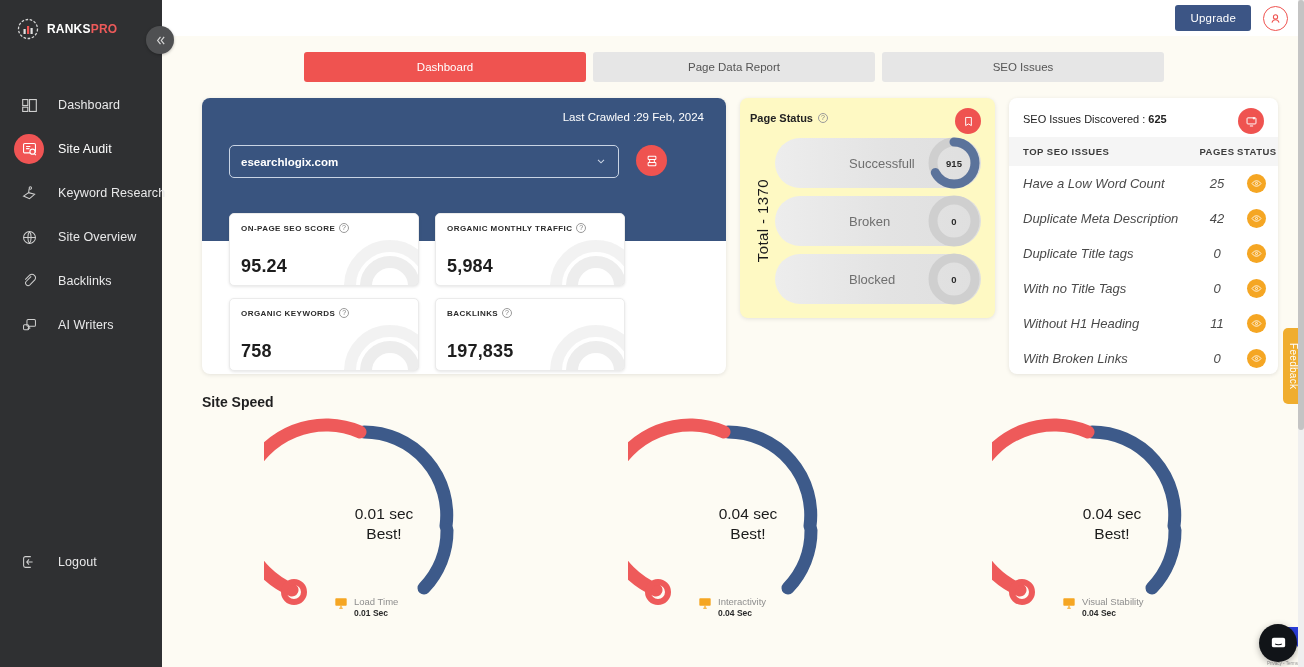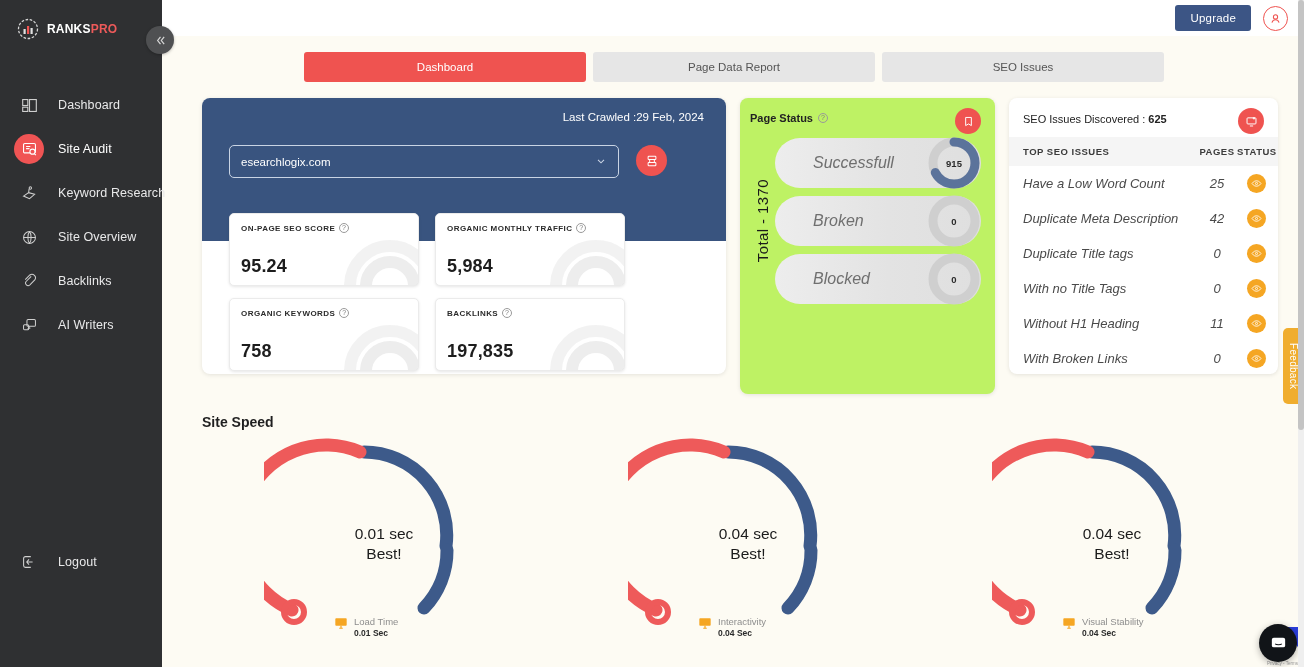--- a/index.html
+++ b/index.html
@@ -105,21 +105,21 @@
     position: absolute; right: 22px; top: 13px;
     color: #ffffff; font-size: 11.5px;
   }
   .site-select {
     position: absolute; left: 27px; top: 47px;
     width: 390px; height: 33px;
     border: 1.2px solid #c9d4e4; border-radius: 5px;
     display: flex; align-items: center; justify-content: space-between;
     padding: 0 11px; cursor: pointer;
   }
-  .site-select span { color: #ffffff; font-size: 11.5px; font-weight: 400; text-align: center; }
+  .site-select span { color: #ffffff; font-size: 11.5px; font-weight: 700; text-align: center; }
   .site-select .chev { color: #cbd5e6; font-size: 11px; }
   .refresh-btn {
     position: absolute; left: 434px; top: 47px;
     width: 31px; height: 31px; border-radius: 50%;
     background: #ef5350; cursor: pointer;
     display: flex; align-items: center; justify-content: center;
   }
   .metrics {
     position: absolute; left: 27px; top: 115px;
     width: 420px;
@@ -144,22 +144,22 @@
   }
   .q-mark {
     width: 10px; height: 10px; border-radius: 50%;
     border: 1px solid #9a9a9a; color: #7d7d7d;
     font-size: 7px; line-height: 8px; text-align: center; font-weight: 400;
     display: inline-block;
   }
 
   
   .status-card {
-    width: 255px; flex: 0 0 255px; height: 296px;
-    background: #bef264; border-radius: 8px;
+    width: 255px; flex: 0 0 255px; height: 220px;
+    background: #fef9c3; border-radius: 8px;
     box-shadow: 0 1px 4px rgba(0,0,0,.10);
     position: relative; padding: 14px 14px 16px 10px;
   }
   .card-head {
     display: flex; align-items: center; gap: 5px;
     font-size: 11px; font-weight: 700; color: #222;
   }
   .round-ico-btn {
     position: absolute; right: 14px; top: 10px;
     width: 26px; height: 26px; border-radius: 50%;
@@ -172,21 +172,21 @@
     font-size: 15px; color: #1a1a1a; letter-spacing: .4px;
     align-self: center; margin: 0 4px 0 4px; white-space: nowrap;
   }
   .status-rows { flex: 1; display: flex; flex-direction: column; gap: 8px; }
   .status-row {
     position: relative; height: 50px;
     border-radius: 25px;
     background: linear-gradient(90deg,#ededed 0%,#e3e3e3 55%,#dfdfdf 100%);
     display: flex; align-items: center;
   }
-  .status-name { font-size: 16px; color: #6f6f6f; margin-left: 38px; font-style: italic; }
+  .status-name { font-size: 13px; color: #6f6f6f; margin-left: 74px; }
   .donut { position: absolute; right: 0px; top: -2px; }
   .donut .num {
     position: absolute; left: 0; top: 0; width: 54px; height: 54px;
     display: flex; align-items: center; justify-content: center;
     font-size: 9.5px; font-weight: 700; color: #2a2a2a;
   }
 
   
   .issues-card {
     flex: 1; height: 276px;

